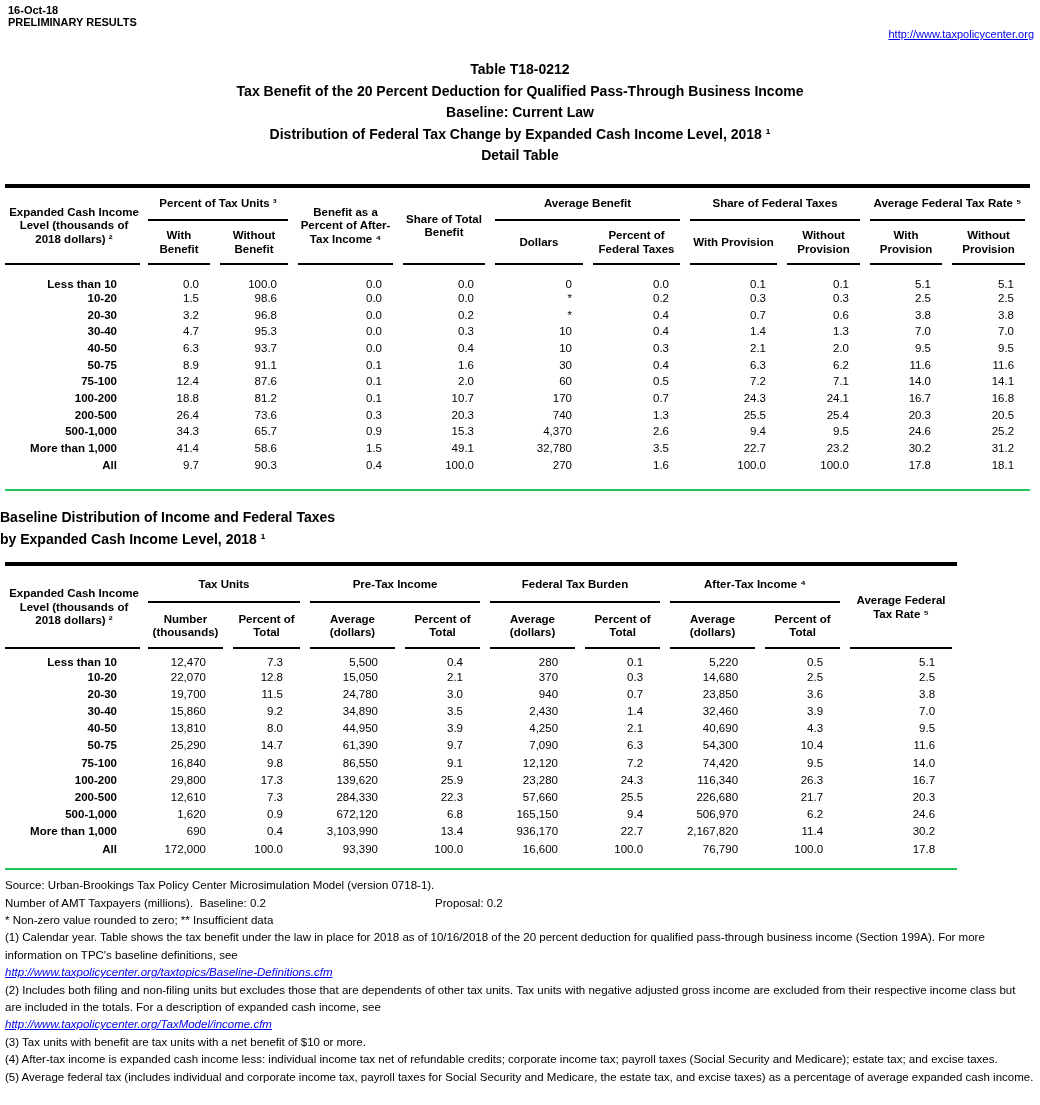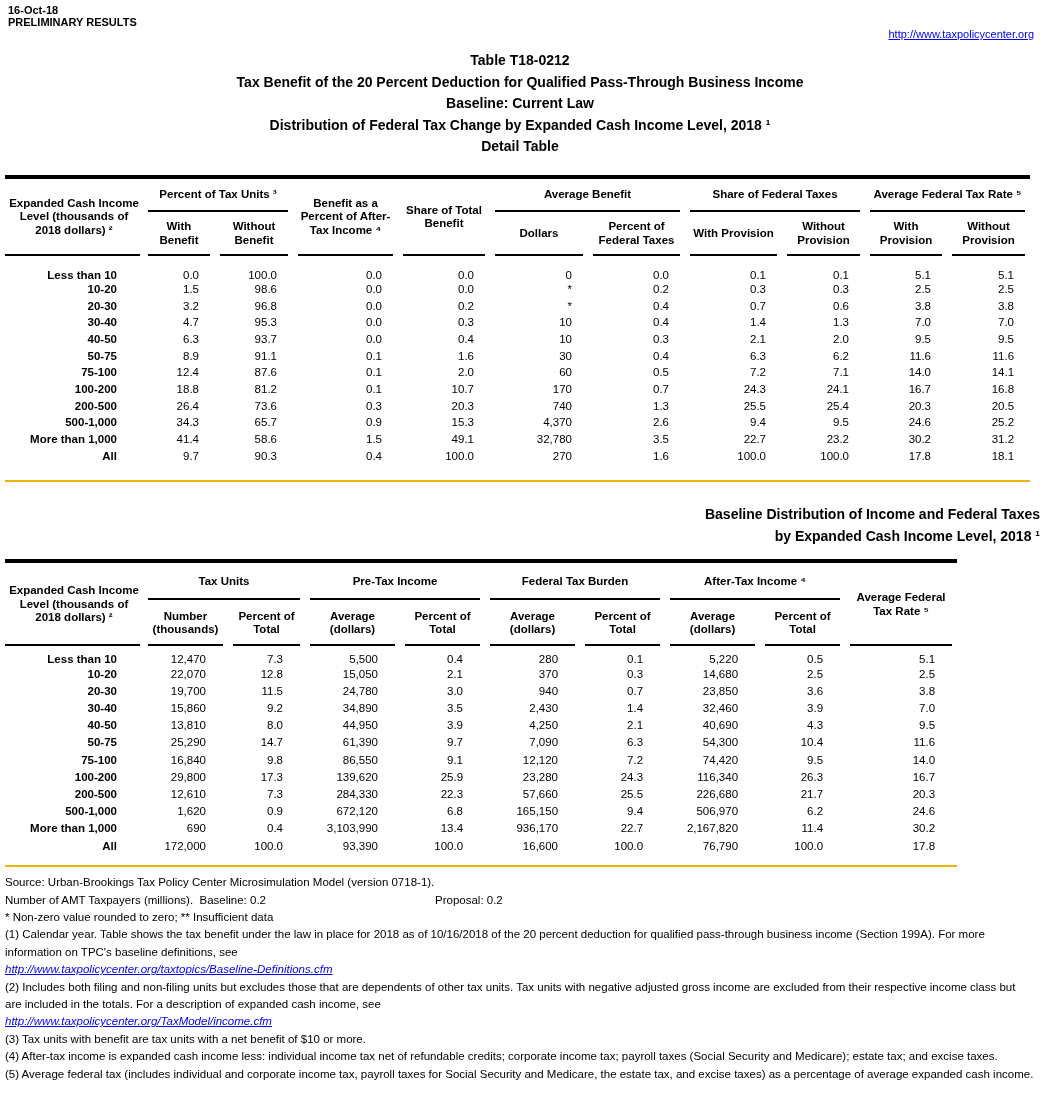--- a/index.html
+++ b/index.html
@@ -9,26 +9,26 @@
     background:#fff; color:#000;
     font-family:"Liberation Sans","DejaVu Sans",sans-serif;
     position:relative;
   }
   
   .top-bar { display:flex; align-items:flex-start; padding:4px 6px 0 8px; font-size:11px;flex-direction:column; }
   .top-date { font-weight:bold; width:132px; }
   .top-status { font-weight:bold; }
   .top-url { margin-left:auto; color:#0000EE; text-decoration:underline; }
   
-  .title-block { text-align:center; font-weight:bold; margin-top:10px; }
+  .title-block { text-align:center; font-weight:bold; margin-top:19px; }
   .title-block div { font-size:14px; line-height:21.5px; }
-  .t2-title { text-align:right; font-weight:bold; margin-top:22px; }
+  .t2-title { text-align:left; font-weight:bold; margin-top:16px; }
   .t2-title div { font-size:14px; line-height:21.5px; }
   
-  .tbl-wrap { margin-left:5px; border-bottom:2px solid #eab308; }
+  .tbl-wrap { margin-left:5px; border-bottom:2px solid #22c55e; }
   .rule-double { border-top:2px solid #000; border-bottom:2px solid #000; height:4px; }
   #wrap1 { width:1025px; margin-top:17px; padding-bottom:16px; }
   #wrap2 { width:952px; margin-top:12px; padding-bottom:11px; }
   table { border-collapse:collapse; table-layout:fixed; width:100%; }
   th { font-weight:bold; font-size:11.5px; text-align:center; vertical-align:middle;
        position:relative; padding:1px 4px; line-height:13.5px; }
   th.ul::after { content:""; position:absolute; left:5px; right:5px; bottom:0; border-bottom:2px solid #000; }
   th.ul-full::after { left:0; right:3px; }
   tr.hrow1 th { height:33px; }
   tr.hrow2 th { height:44px; }

